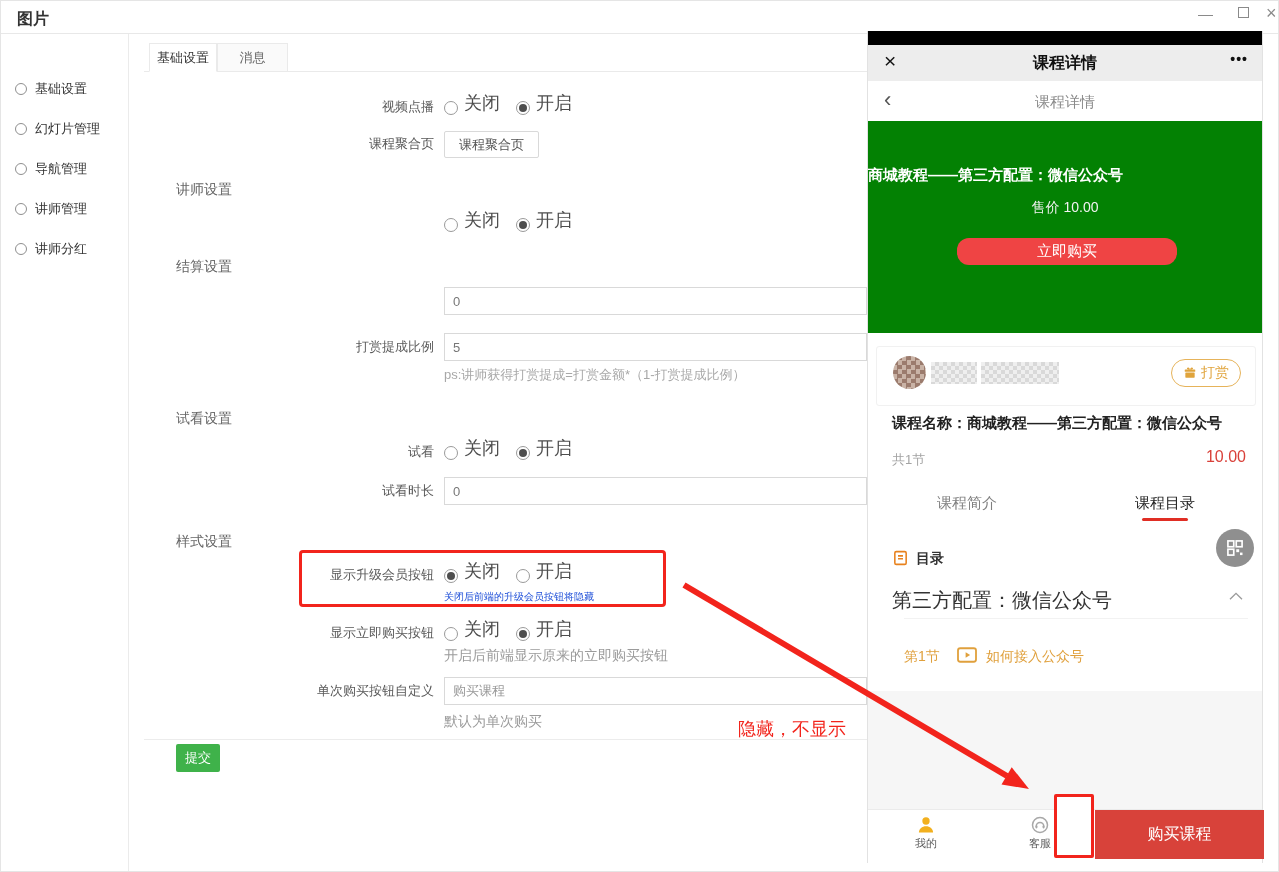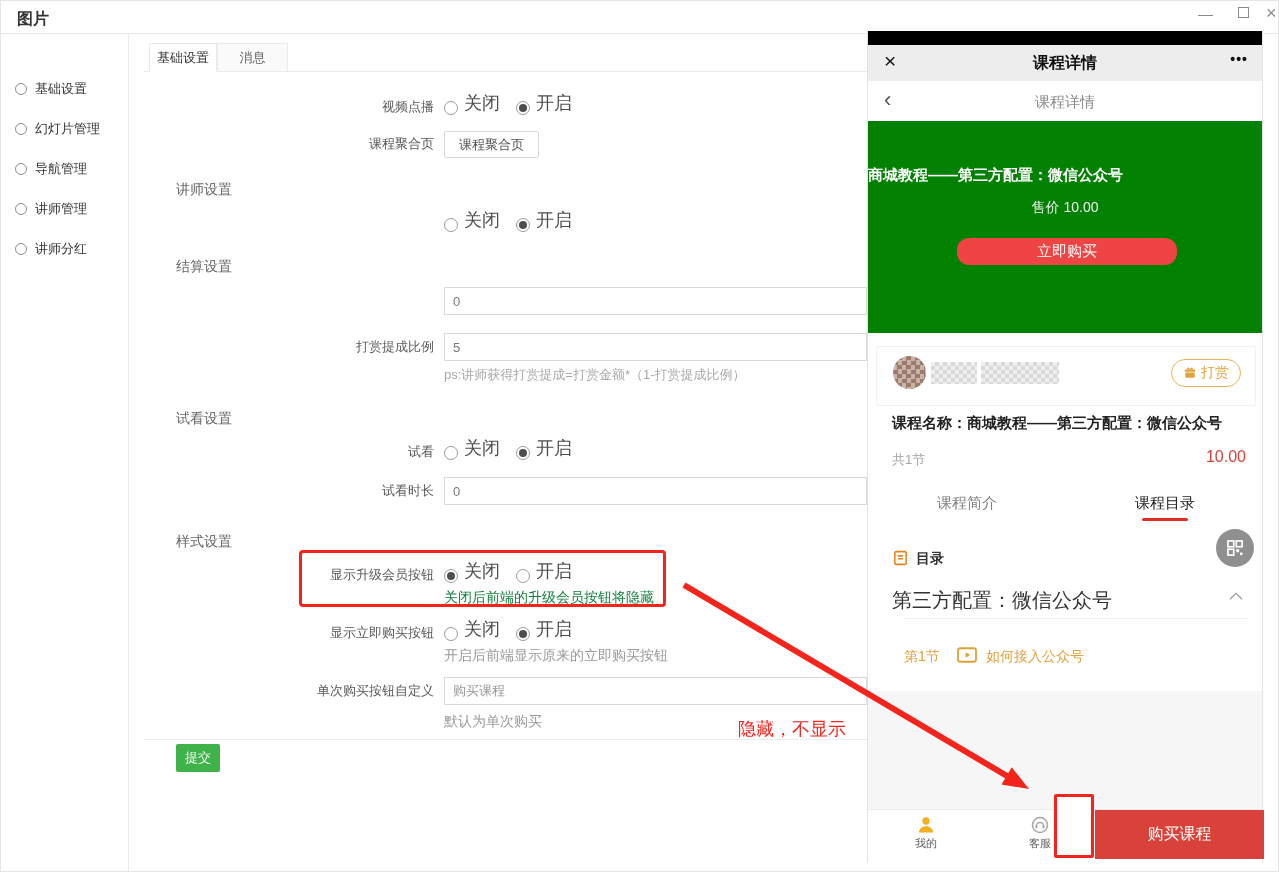--- a/index.html
+++ b/index.html
@@ -161,21 +161,21 @@
 
   <div class="fsection" style="top:532px;">样式设置</div>
 
   <div class="flabel" style="top:566px;">显示升级会员按钮</div>
   <div class="rgroup" style="top:566px;">
     <span class="radio sel"></span>
     <span>关闭</span>
     <span class="radio ropt2"></span>
     <span>开启</span>
   </div>
-  <div class="fhint" style="top:588px; font-size:14px; color:#15803d;text-align:right;">关闭后前端的升级会员按钮将隐藏</div>
+  <div class="fhint" style="top:588px; font-size:10px; color:#1d4ed8;text-align:right;">关闭后前端的升级会员按钮将隐藏</div>
 
   <div class="flabel" style="top:624px;">显示立即购买按钮</div>
   <div class="rgroup" style="top:624px;">
     <span class="radio"></span>
     <span>关闭</span>
     <span class="radio sel ropt2"></span>
     <span>开启</span>
   </div>
   <div class="fhint" style="top:646px; font-size:14px; color:#9b9b9b;">开启后前端显示原来的立即购买按钮</div>
 

